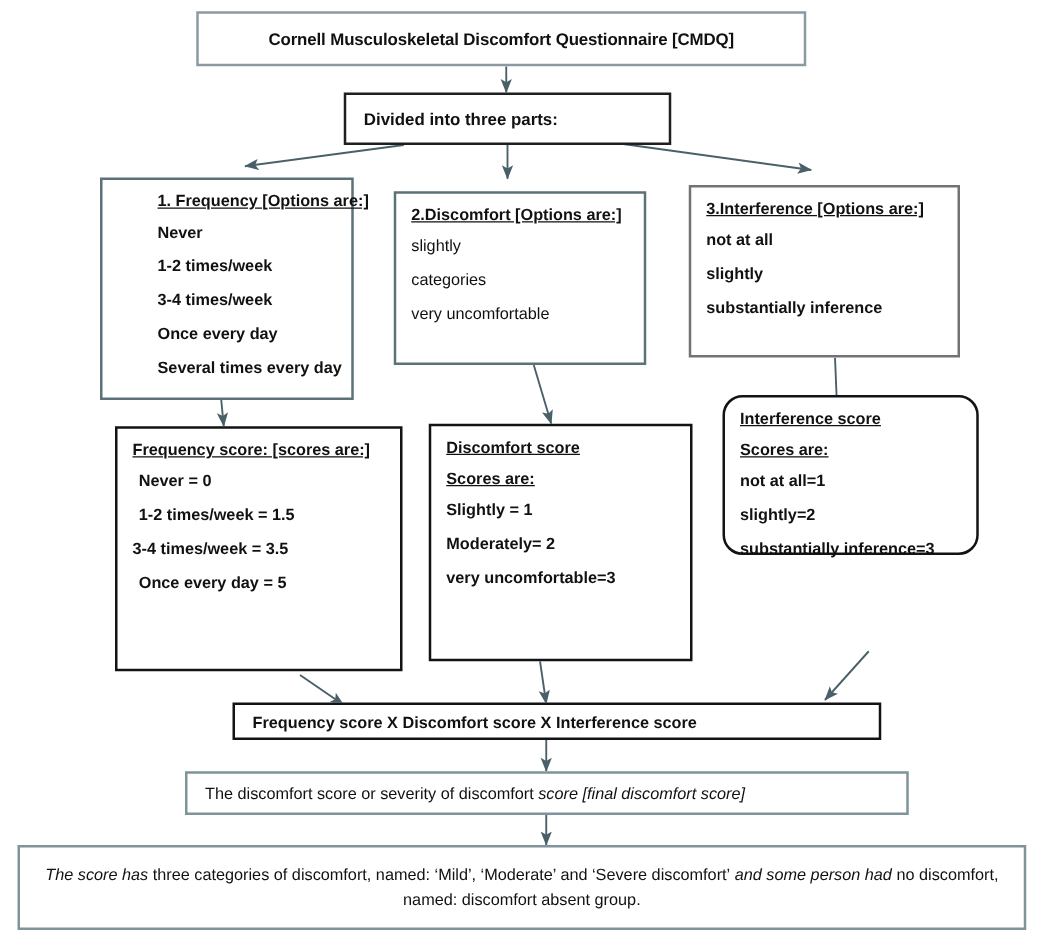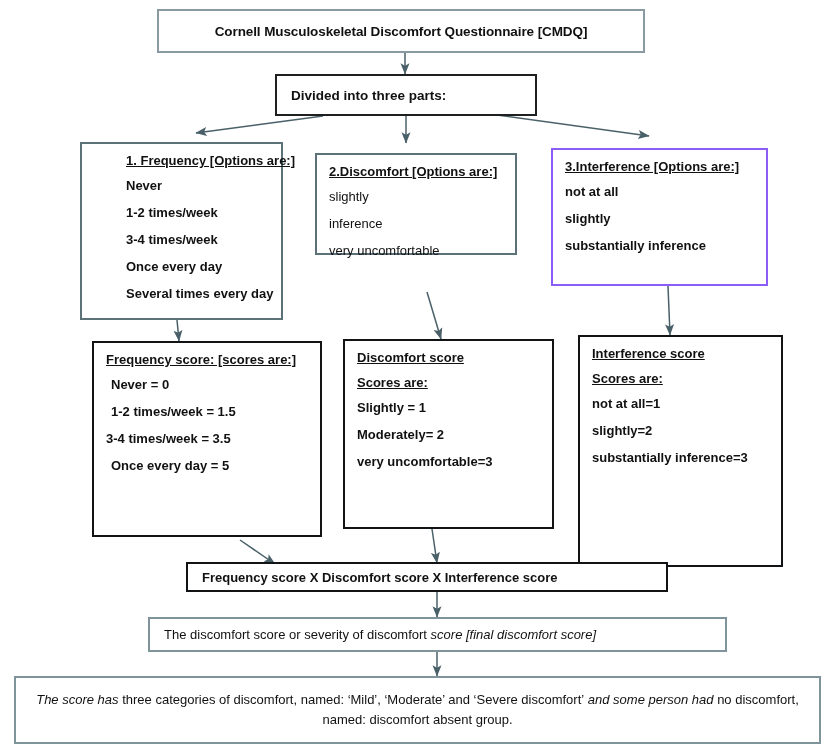--- a/index.html
+++ b/index.html
@@ -55,21 +55,21 @@
     font-weight: bold;
     font-size: 13.5px;
     padding-left: 14px;
   }
   
   .node.option-box {
     border: 2px solid #5d7179;
     padding: 9px 12px 6px 12px;
   }
   .node.option-box.dark {
-    border: 2px solid #8b5cf6;
+    border: 2px solid #737373;
   }
   
   .node.score-box {
     border: 2.5px solid #111315;
     padding: 9px 28px 6px 12px;
     margin-left: 12px;
   }
   .box-head {
     font-weight: bold;
     font-size: 13px;
@@ -165,24 +165,24 @@
 
   <div class="node option-box bold-body" style="left:80px; top:142px; width:203px; height:178px;padding-left:44px;">
     <div class="box-head">1. Frequency [Options are:]</div>
     <div class="box-line">Never</div>
     <div class="box-line">1-2 times/week</div>
     <div class="box-line"> 3-4 times/week</div>
     <div class="box-line">Once every day</div>
     <div class="box-line">Several times every day</div>
   </div>
 
-  <div class="node option-box reg-body" style="left:315px; top:153px; width:202px; height:102px;">
+  <div class="node option-box reg-body" style="left:315px; top:153px; width:202px; height:139px;">
     <div class="box-head">2.Discomfort [Options are:]</div>
     <div class="box-line">slightly</div>
-    <div class="box-line">inference</div>
+    <div class="box-line">categories</div>
     <div class="box-line">very uncomfortable</div>
   </div>
 
   <div class="node option-box dark bold-body" style="left:551px; top:148px; width:217px; height:138px;">
     <div class="box-head">3.Interference [Options are:]</div>
     <div class="box-line">not at all</div>
     <div class="box-line"> slightly</div>
     <div class="box-line">substantially inference</div>
   </div>
 
@@ -195,29 +195,29 @@
   </div>
 
   <div class="node score-box bold-body" style="left:331px; top:339px; width:211px; height:190px;">
     <div class="box-head">Discomfort score</div>
     <div class="box-head">Scores are:</div>
     <div class="box-line">Slightly = 1</div>
     <div class="box-line">Moderately= 2</div>
     <div class="box-line">very uncomfortable=3</div>
   </div>
 
-  <div class="node score-box bold-body" style="left:566px; top:335px; width:205px; height:232px;">
+  <div class="node score-box bold-body" style="left:566px; top:316px; width:205px; height:128px;border-radius:16px;">
     <div class="box-head">Interference score</div>
     <div class="box-head">Scores are:</div>
     <div class="box-line">not at all=1</div>
     <div class="box-line"> slightly=2</div>
     <div class="box-line">substantially inference=3</div>
   </div>
 
-  <div class="node product-box" style="left:186px; top:562px; width:482px; height:30px;">
+  <div class="node product-box" style="left:186px; top:562px; width:519px; height:30px;">
     <span class="txt">Frequency score X  Discomfort score X  Interference score</span>
   </div>
 
   <div class="node severity-box" style="left:148px; top:617px; width:579px; height:35px;">
     <span class="txt"><span class="w-semi">The discomfort score or </span><span class="w-semi">severity of discomfort</span><span class="w-norm"> score [final discomfort score]</span></span>
   </div>
 
   <div class="node category-box" style="left:14px; top:676px; width:807px; height:68px;">
     <span class="txt"><span class="w-norm">The score has </span><span class="w-semi">three categories of discomfort, named: ‘Mild’, ‘Moderate’ and ‘Severe discomfort’</span><span class="w-norm"> and some person had </span><span class="w-semi">no discomfort, named: discomfort absent group.</span></span>
   </div>

